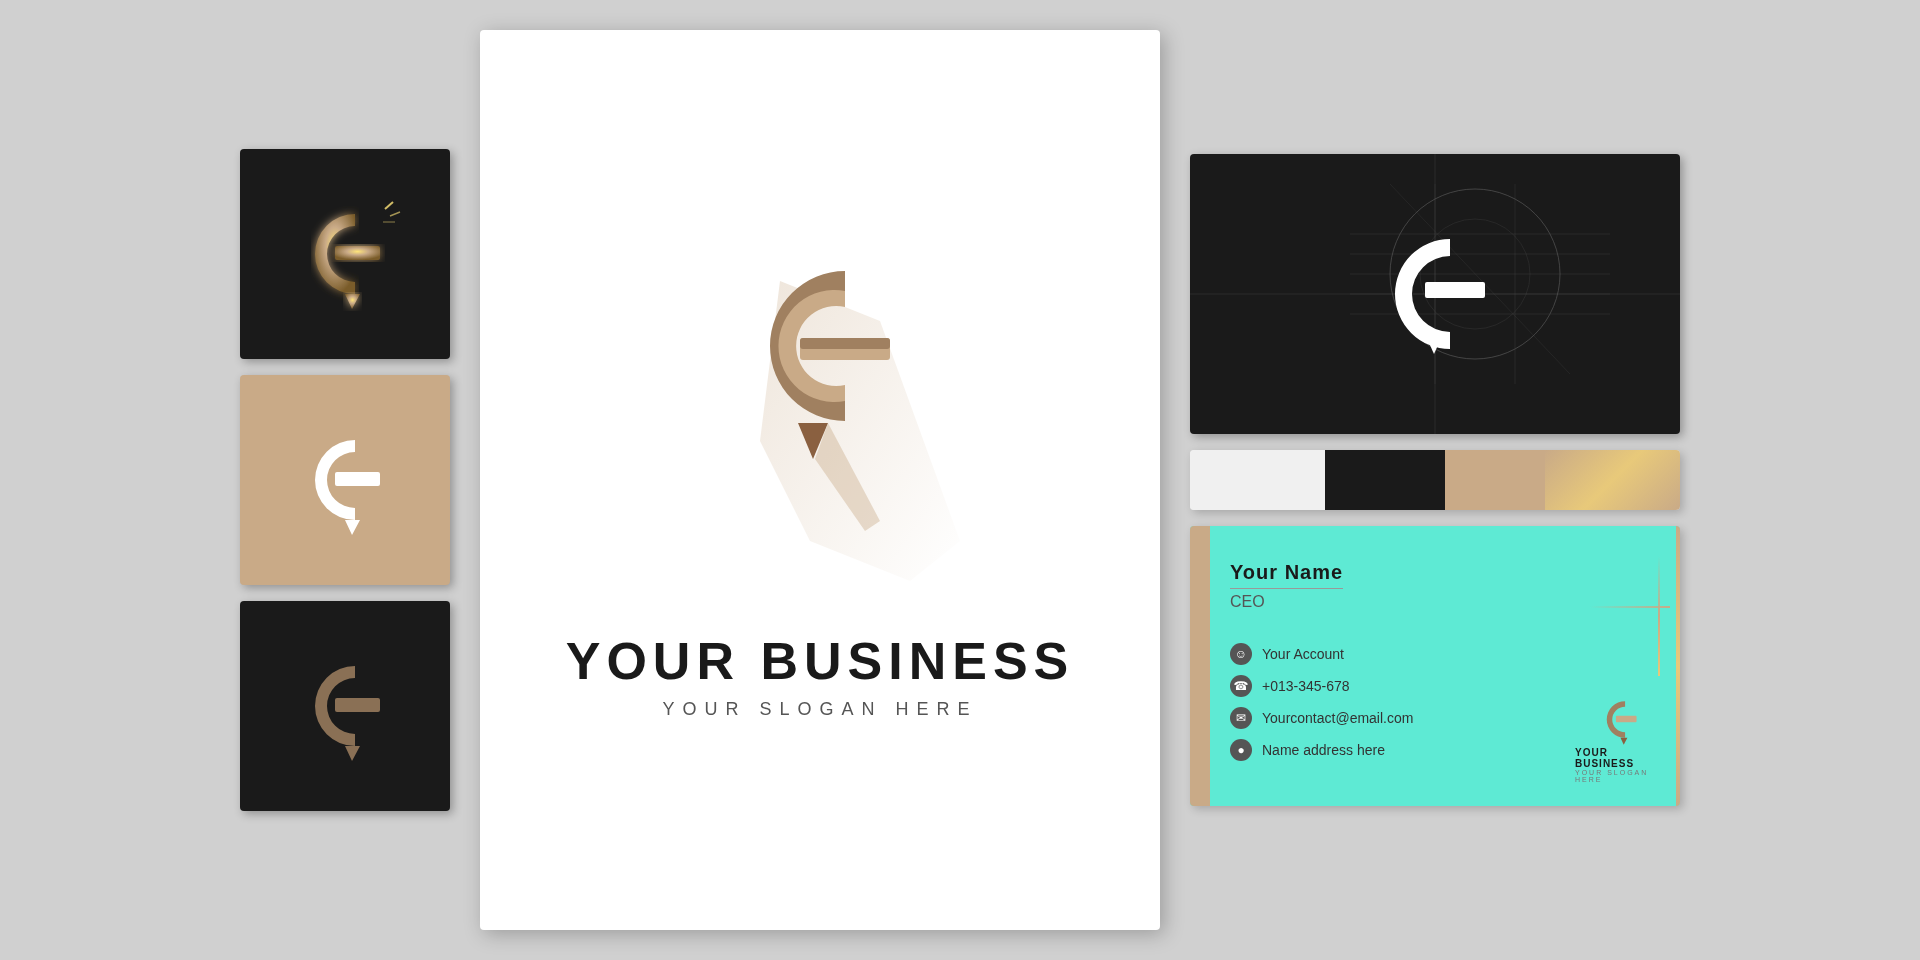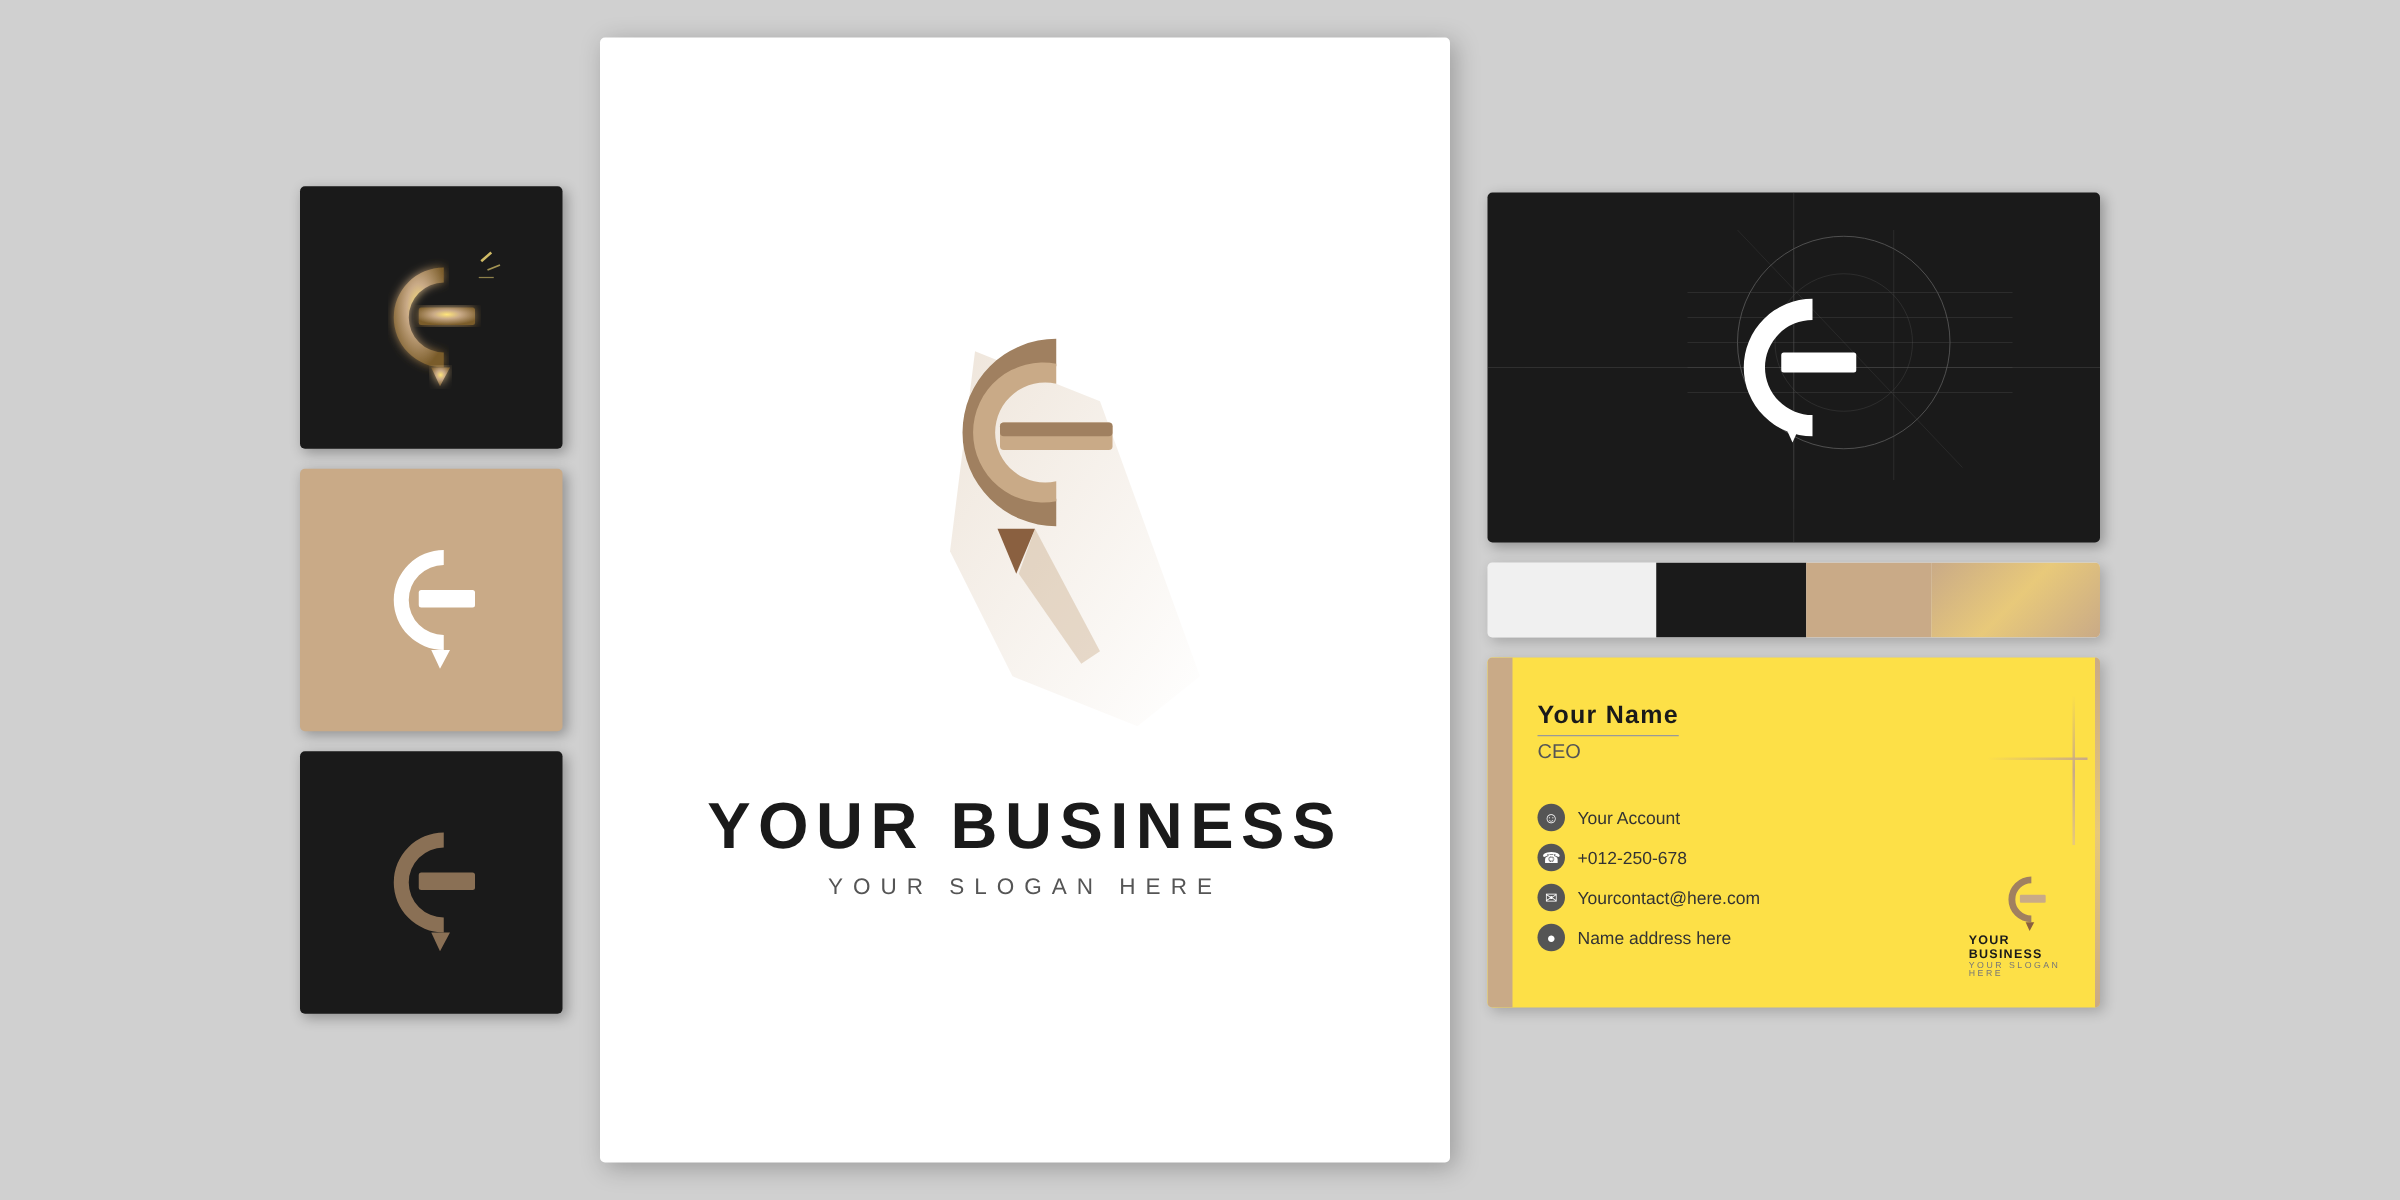--- a/index.html
+++ b/index.html
@@ -135,21 +135,21 @@
 
     .strip-white { flex: 1; background: #f0f0f0; }
     .strip-black { width: 120px; background: #1a1a1a; }
     .strip-beige { width: 100px; background: #c9aa87; }
     .strip-gold { flex: 1; background: linear-gradient(135deg, #c9aa87, #e8c97a, #c9aa87); }
 
     
     .bcard-light {
       width: 490px;
       height: 280px;
-      background: #fde047;
+      background: #5eead4;
       border-radius: 4px;
       box-shadow: 3px 3px 10px rgba(0,0,0,0.2);
       display: flex;
       overflow: hidden;
       position: relative;
     }
 
     .bcard-light-left {
       width: 20px;
       background: #c9aa87;
@@ -410,26 +410,26 @@
         <div class="bcard-name">Your Name</div>
         <div class="bcard-title">CEO</div>
 
         <div class="bcard-info-row">
           <div class="bcard-icon">☺</div>
           <span>Your Account</span>
         </div>
 
         <div class="bcard-info-row">
           <div class="bcard-icon">☎</div>
-          <span>+012-250-678</span>
+          <span>+013-345-678</span>
         </div>
 
         <div class="bcard-info-row">
           <div class="bcard-icon">✉</div>
-          <span>Yourcontact@here.com</span>
+          <span>Yourcontact@email.com</span>
         </div>
 
         <div class="bcard-info-row">
           <div class="bcard-icon">●</div>
           <span>Name address here</span>
         </div>
       </div>
 
       <div class="bcard-light-right">
 

